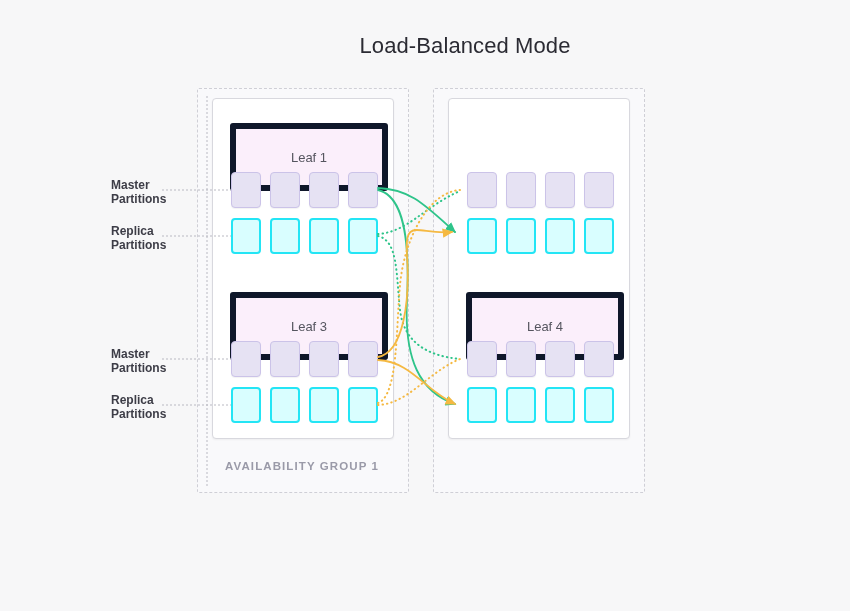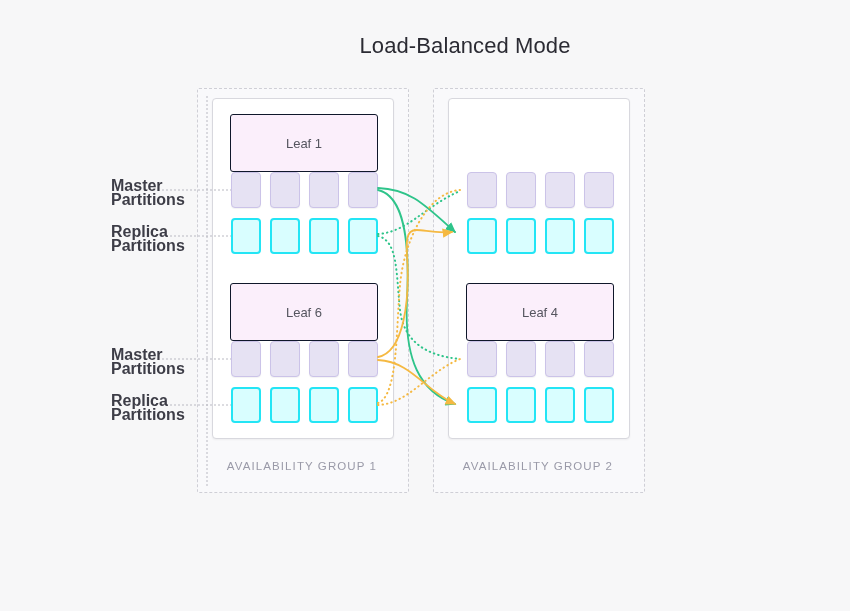--- a/index.html
+++ b/index.html
@@ -23,45 +23,45 @@
     position:absolute;
     border:1px dashed #cfcfd6;
     border-radius:2px;
     background:rgba(252,252,253,0.55);
   }
   #ag1{left:197px;top:88px;width:210px;height:403px;}
   #ag2{left:433px;top:88px;width:210px;height:403px;}
   .ag-label{
     position:absolute;
     text-align:center;
-    font-size:11.5px;font-weight:normal;
+    font-size:11.5px;font-weight:bold;
     letter-spacing:1.1px;
     color:#9a9aa8;
     top:460px;
   }
   #ag1-label{left:197px;width:210px;}
   #ag2-label{left:433px;width:210px;}
   
   .card{
     position:absolute;
     background:#ffffff;
     border:1px solid #d8d8de;
     border-radius:4px;
     box-shadow:0 1px 2px rgba(0,0,0,0.05);
   }
   #card1{left:212px;top:98px;width:180px;height:339px;}
   #card2{left:448px;top:98px;width:180px;height:339px;}
   
   .leaf{
     position:absolute;
     background:#fbeffb;
-    border:1px solid #0f172a;
+    border:6px solid #0f172a;
     border-radius:3px;
     display:flex;align-items:center;justify-content:center;
-    font-size:13px;color:#55555f;
+    font-size:13px;color:#55555f;margin-top:9px;
   }
   #leaf1{left:230px;top:114px;width:146px;height:56px;}
   #leaf2{left:466px;top:114px;width:146px;height:56px;}
   #leaf3{left:230px;top:283px;width:146px;height:56px;}
   #leaf4{left:466px;top:283px;width:146px;height:56px;text-align:right;}
   
   .part{
     position:absolute;
     width:30px;height:36px;
     border-radius:4px;
@@ -72,21 +72,21 @@
     border:1.5px solid #cbc3e8;
     box-shadow:0 1px 1px rgba(0,0,0,0.05);
   }
   .part.replica{
     background:#d9feff;
     border:2px solid #23e5f5;
   }
   
   .side-label{
     position:absolute;
-    font-size:16px;
+    font-size:12px;
     line-height:13.5px;
     color:#3d3d47;
     font-weight:600;
     text-align:left;
     width:90px;
   }
   #lbl-m1{left:111px;top:179px;}
   #lbl-r1{left:111px;top:225px;}
   #lbl-m2{left:111px;top:348px;}
   #lbl-r2{left:111px;top:394px;}
@@ -102,21 +102,21 @@
   <div class="ag-box" id="ag1"></div>
   <div class="ag-box" id="ag2"></div>
 
   <div class="card" id="card1"></div>
   <div class="card" id="card2"></div>
 
   <div class="leaf" id="leaf1">
     <span>Leaf 1</span>
   </div>
   <div class="leaf" id="leaf3">
-    <span>Leaf 6</span>
+    <span>Leaf 3</span>
   </div>
   <div class="leaf" id="leaf4">
     <span>Leaf 4</span>
   </div>
 
   <div id="partitions">
       <div class="part master" style="left: 231px; top: 172px;"></div>
       <div class="part master" style="left: 270px; top: 172px;"></div>
       <div class="part master" style="left: 309px; top: 172px;"></div>
       <div class="part master" style="left: 348px; top: 172px;"></div>
@@ -199,15 +199,14 @@
   <div class="side-label" id="lbl-m2">
     <div>Master</div>
     <div>Partitions</div>
   </div>
   <div class="side-label" id="lbl-r2">
     <div>Replica</div>
     <div>Partitions</div>
   </div>
 
   <div class="ag-label" id="ag1-label">AVAILABILITY GROUP 1</div>
-  <div class="ag-label" id="ag2-label">AVAILABILITY GROUP 2</div>
 
 </div>
 
 </body></html>

